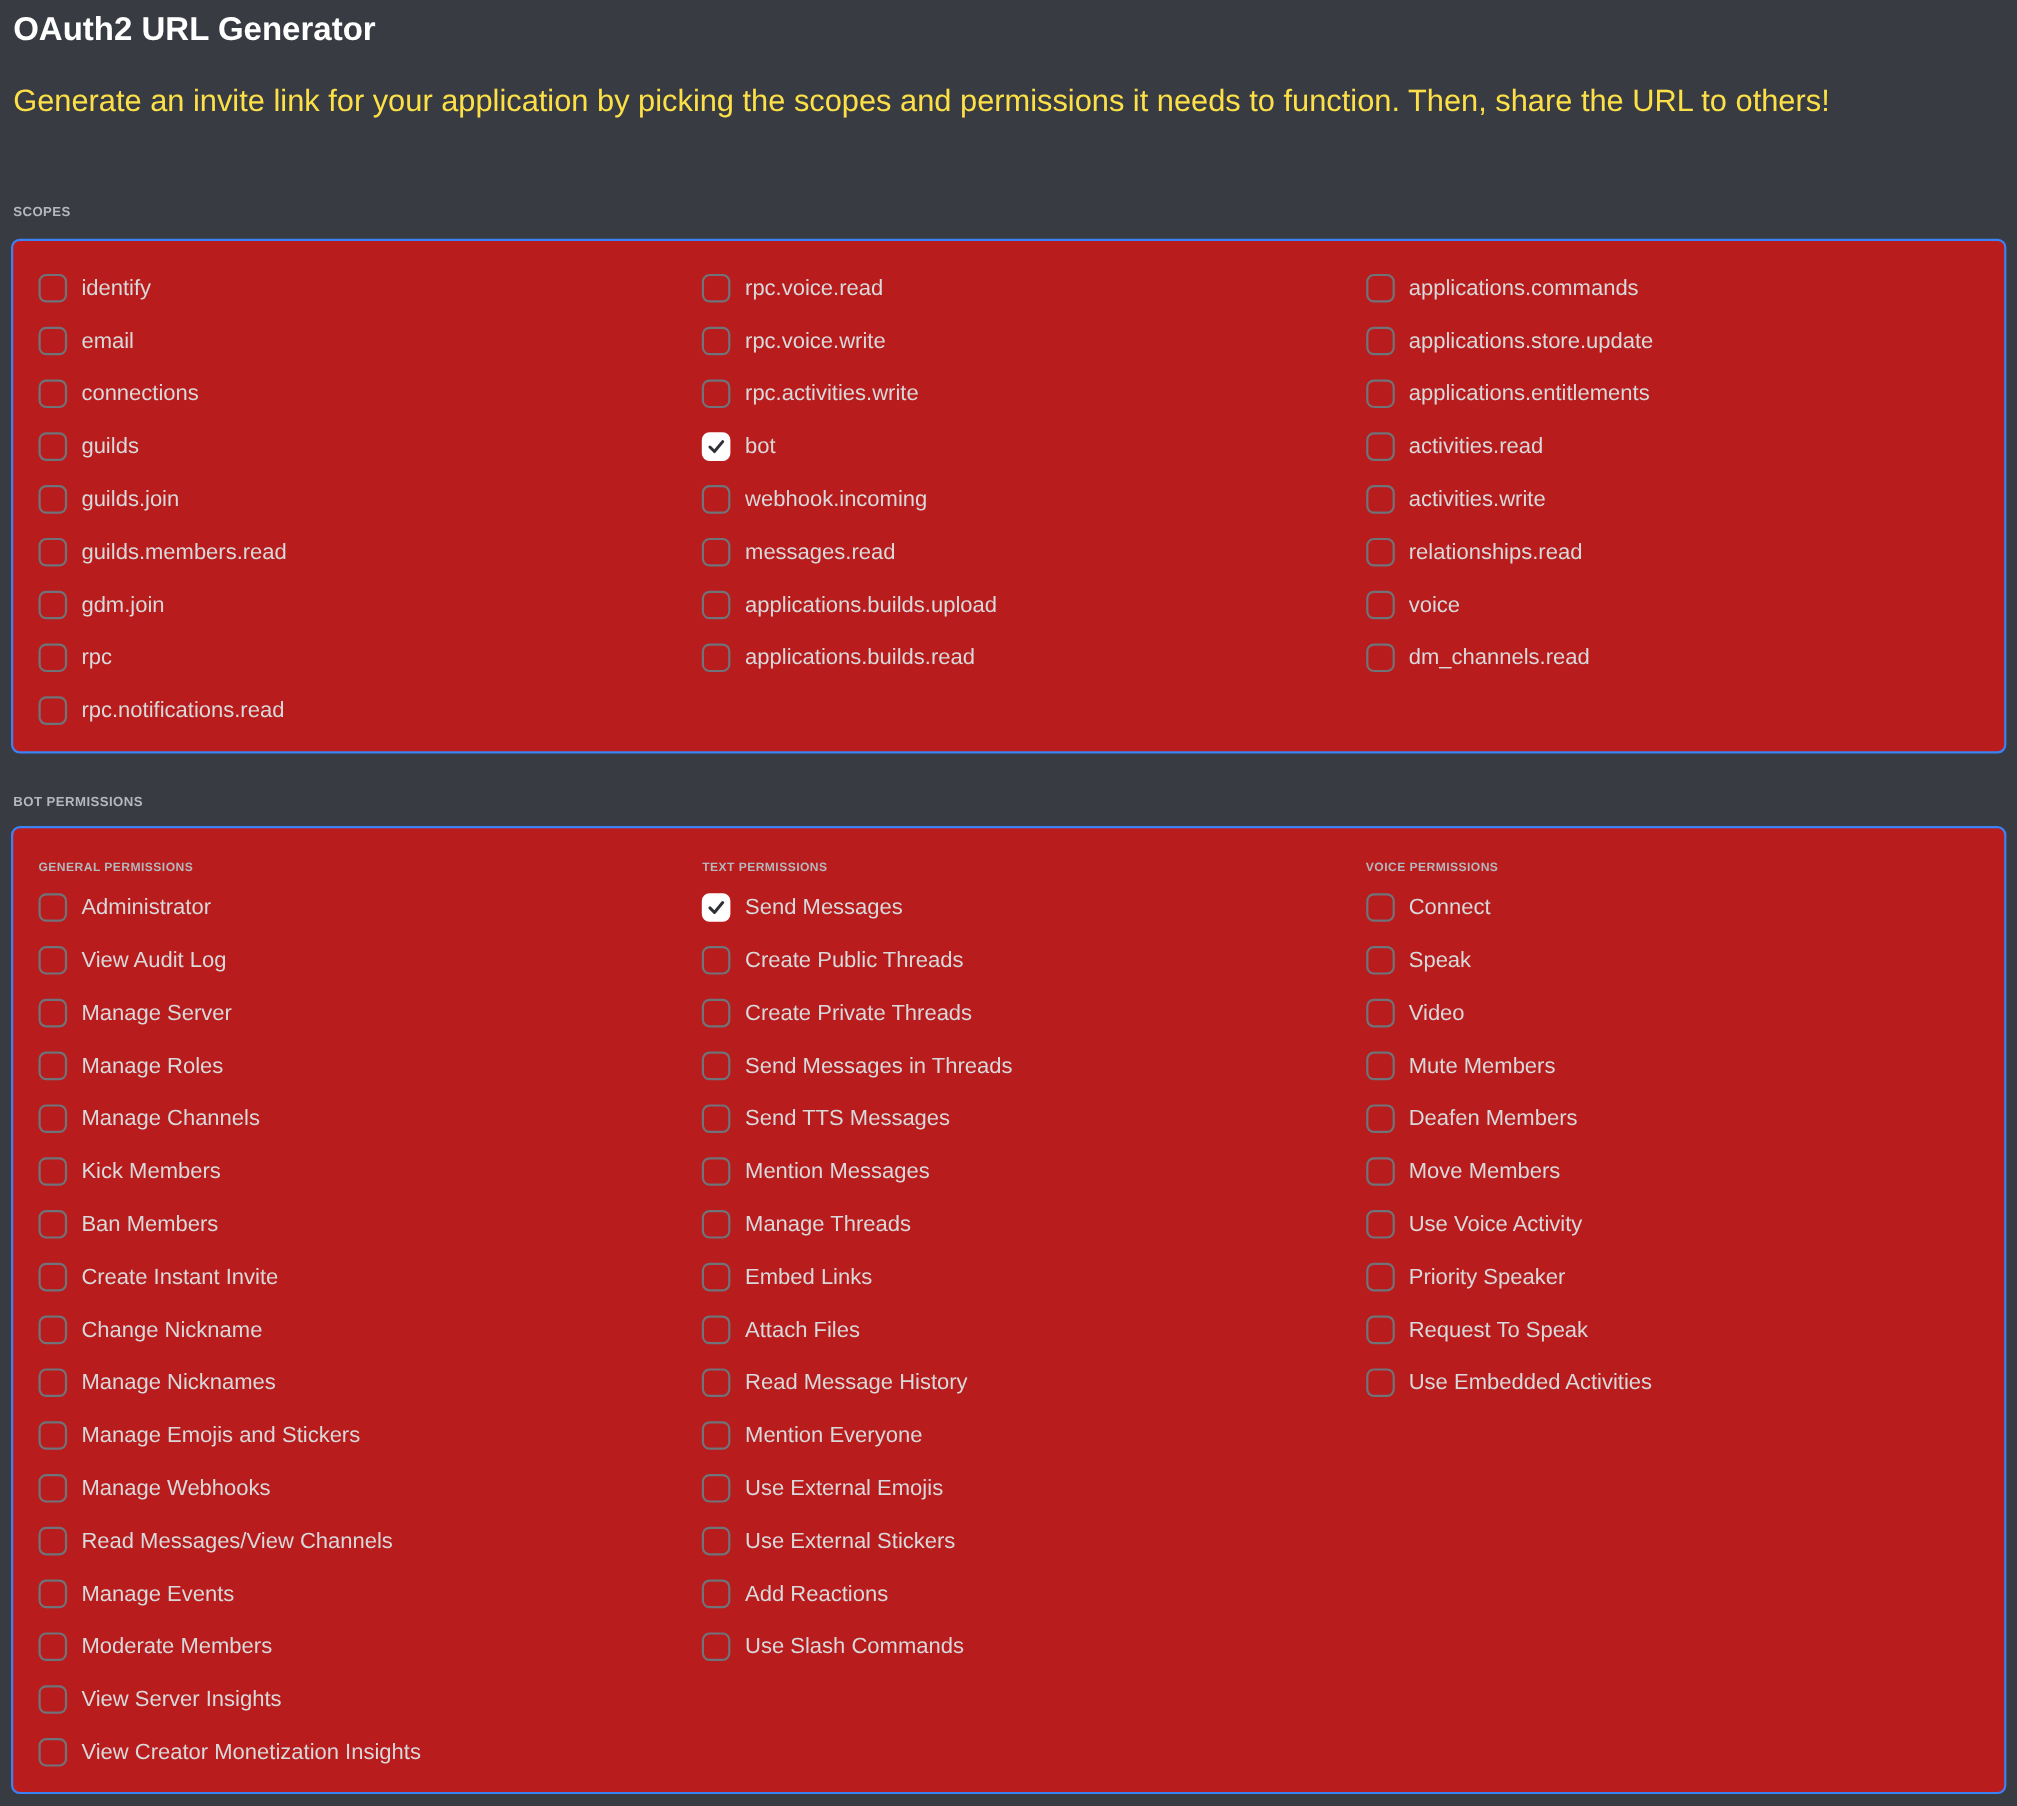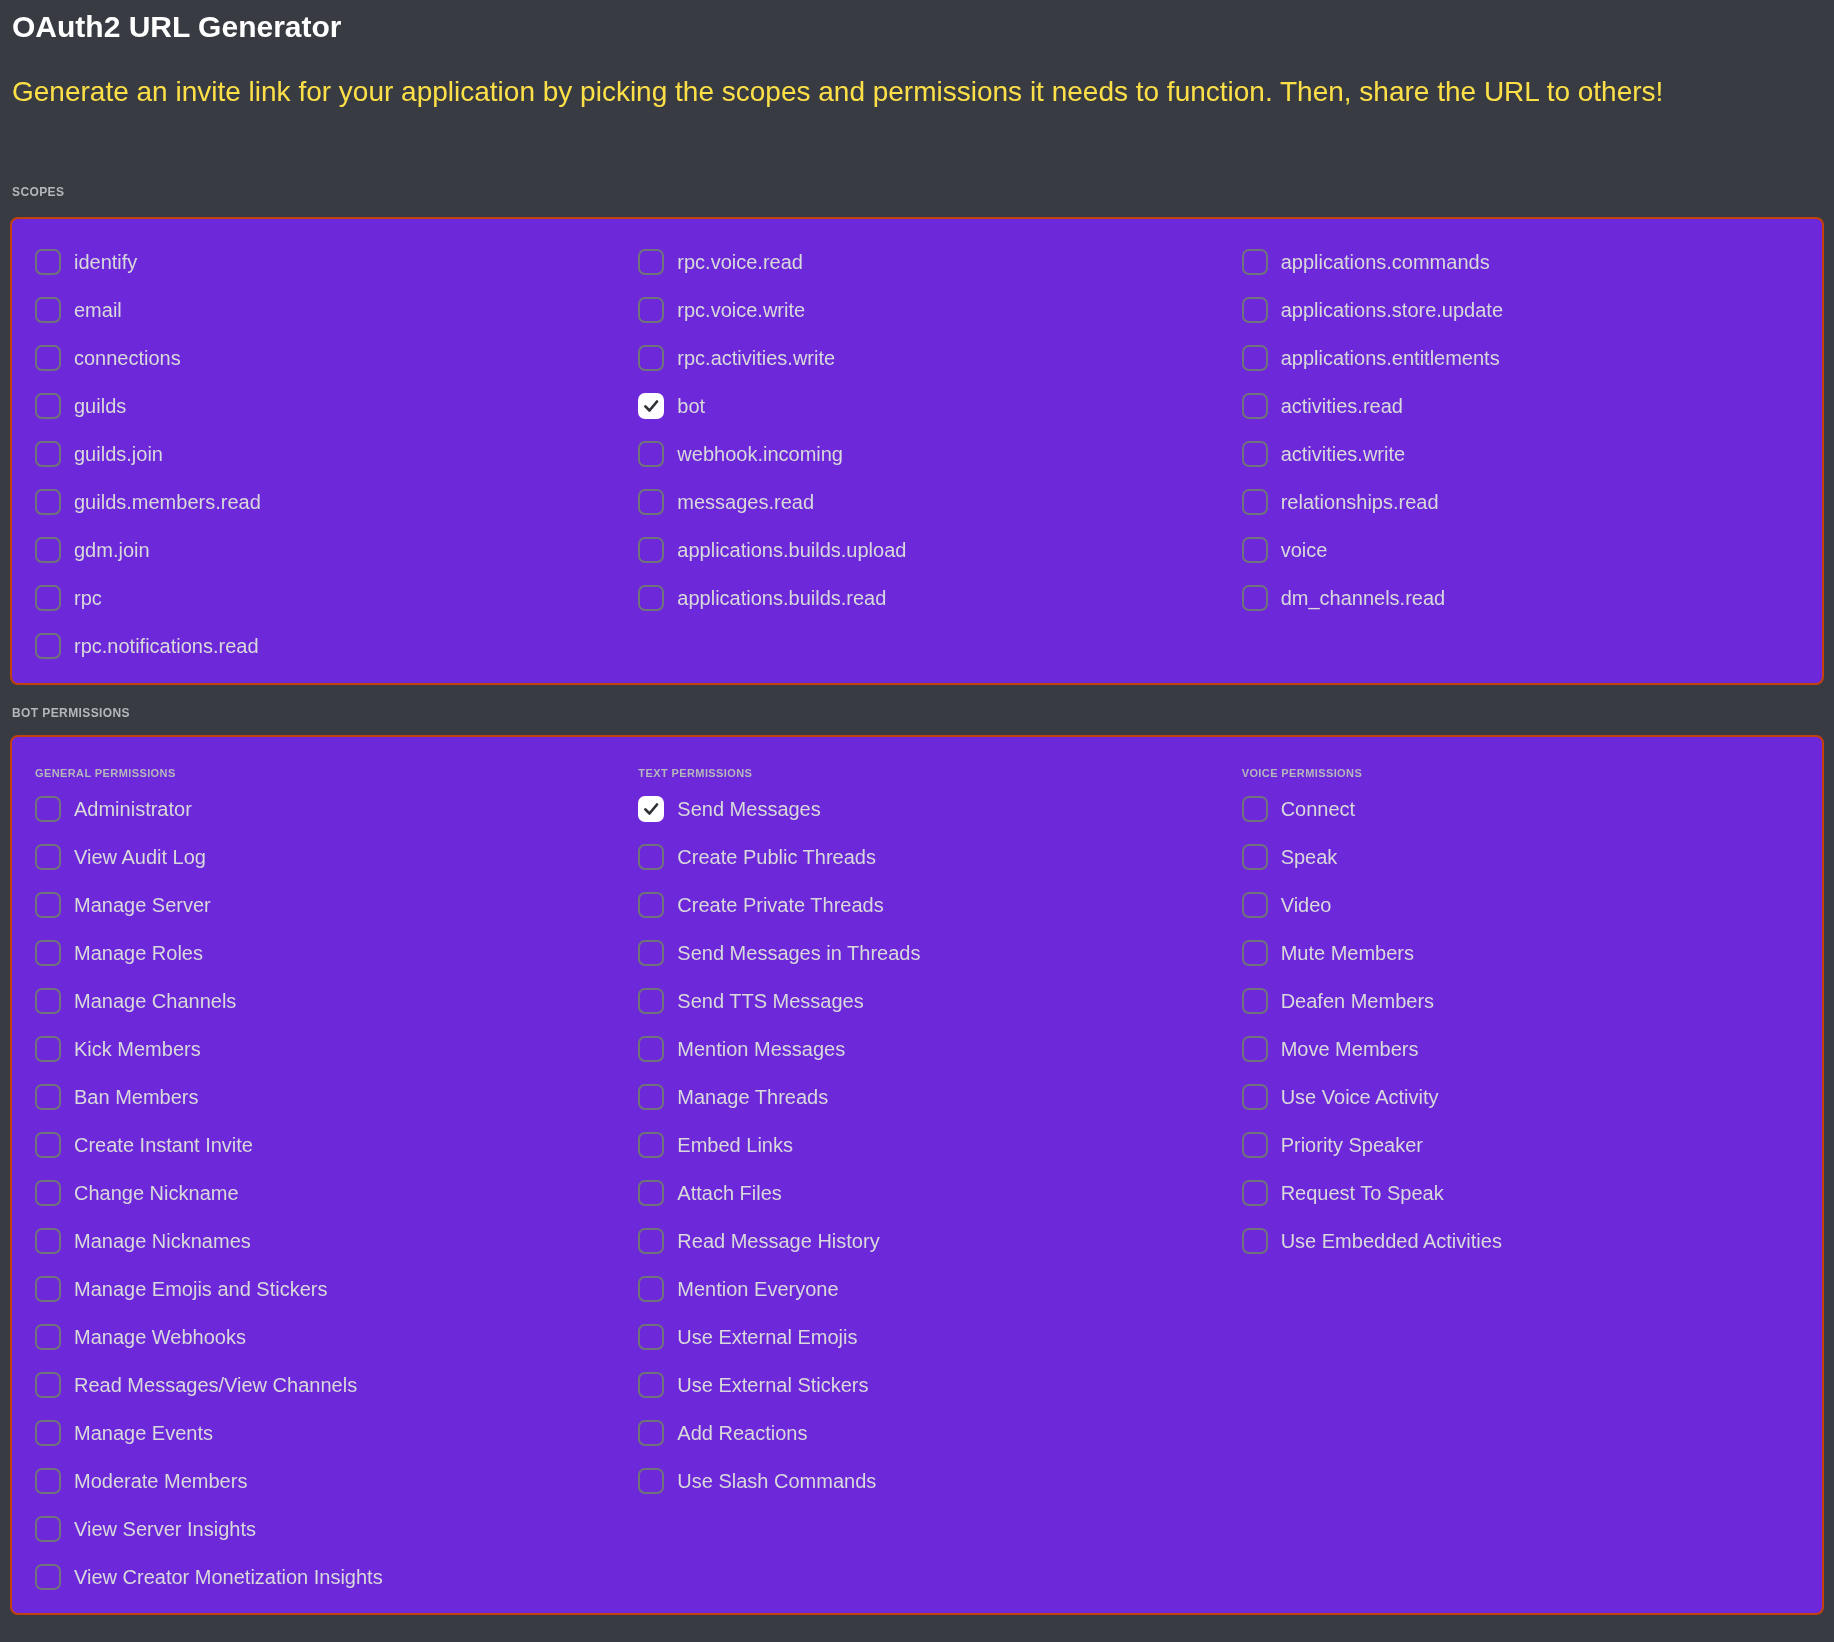--- a/index.html
+++ b/index.html
@@ -18,25 +18,25 @@
   .subtitle{
     margin:30px 0 0 2px;
     font-size:28px;line-height:32px;color:#fde047;
   }
   .section-label{
     margin-left:2px;
     font-size:12px;line-height:20px;font-weight:bold;
     letter-spacing:.4px;color:#b4b7bc;
   }
   .scopes-label{margin-top:74px;}
-  .perms-label{margin-top:18px;}
+  .perms-label{margin-top:34px;}
   .panel{
     box-sizing:border-box;
-    background:#6d28d9;
-    border:2px solid #c2410c;
+    background:#b91c1c;
+    border:2px solid #3b82f6;
     border-radius:8px;
   }
   .scopes-panel{height:468px;margin-top:15px;}
   .perms-panel{height:880px;margin-top:12px;}
   .cols{display:flex;height:100%;}
   .col{flex:1;box-sizing:border-box;padding-left:23px;}
   .scopes-panel .col{padding-top:19px;}
   .perms-panel .col{padding-top:26px;}
   .col-header{
     font-size:11px;line-height:20px;font-weight:bold;

